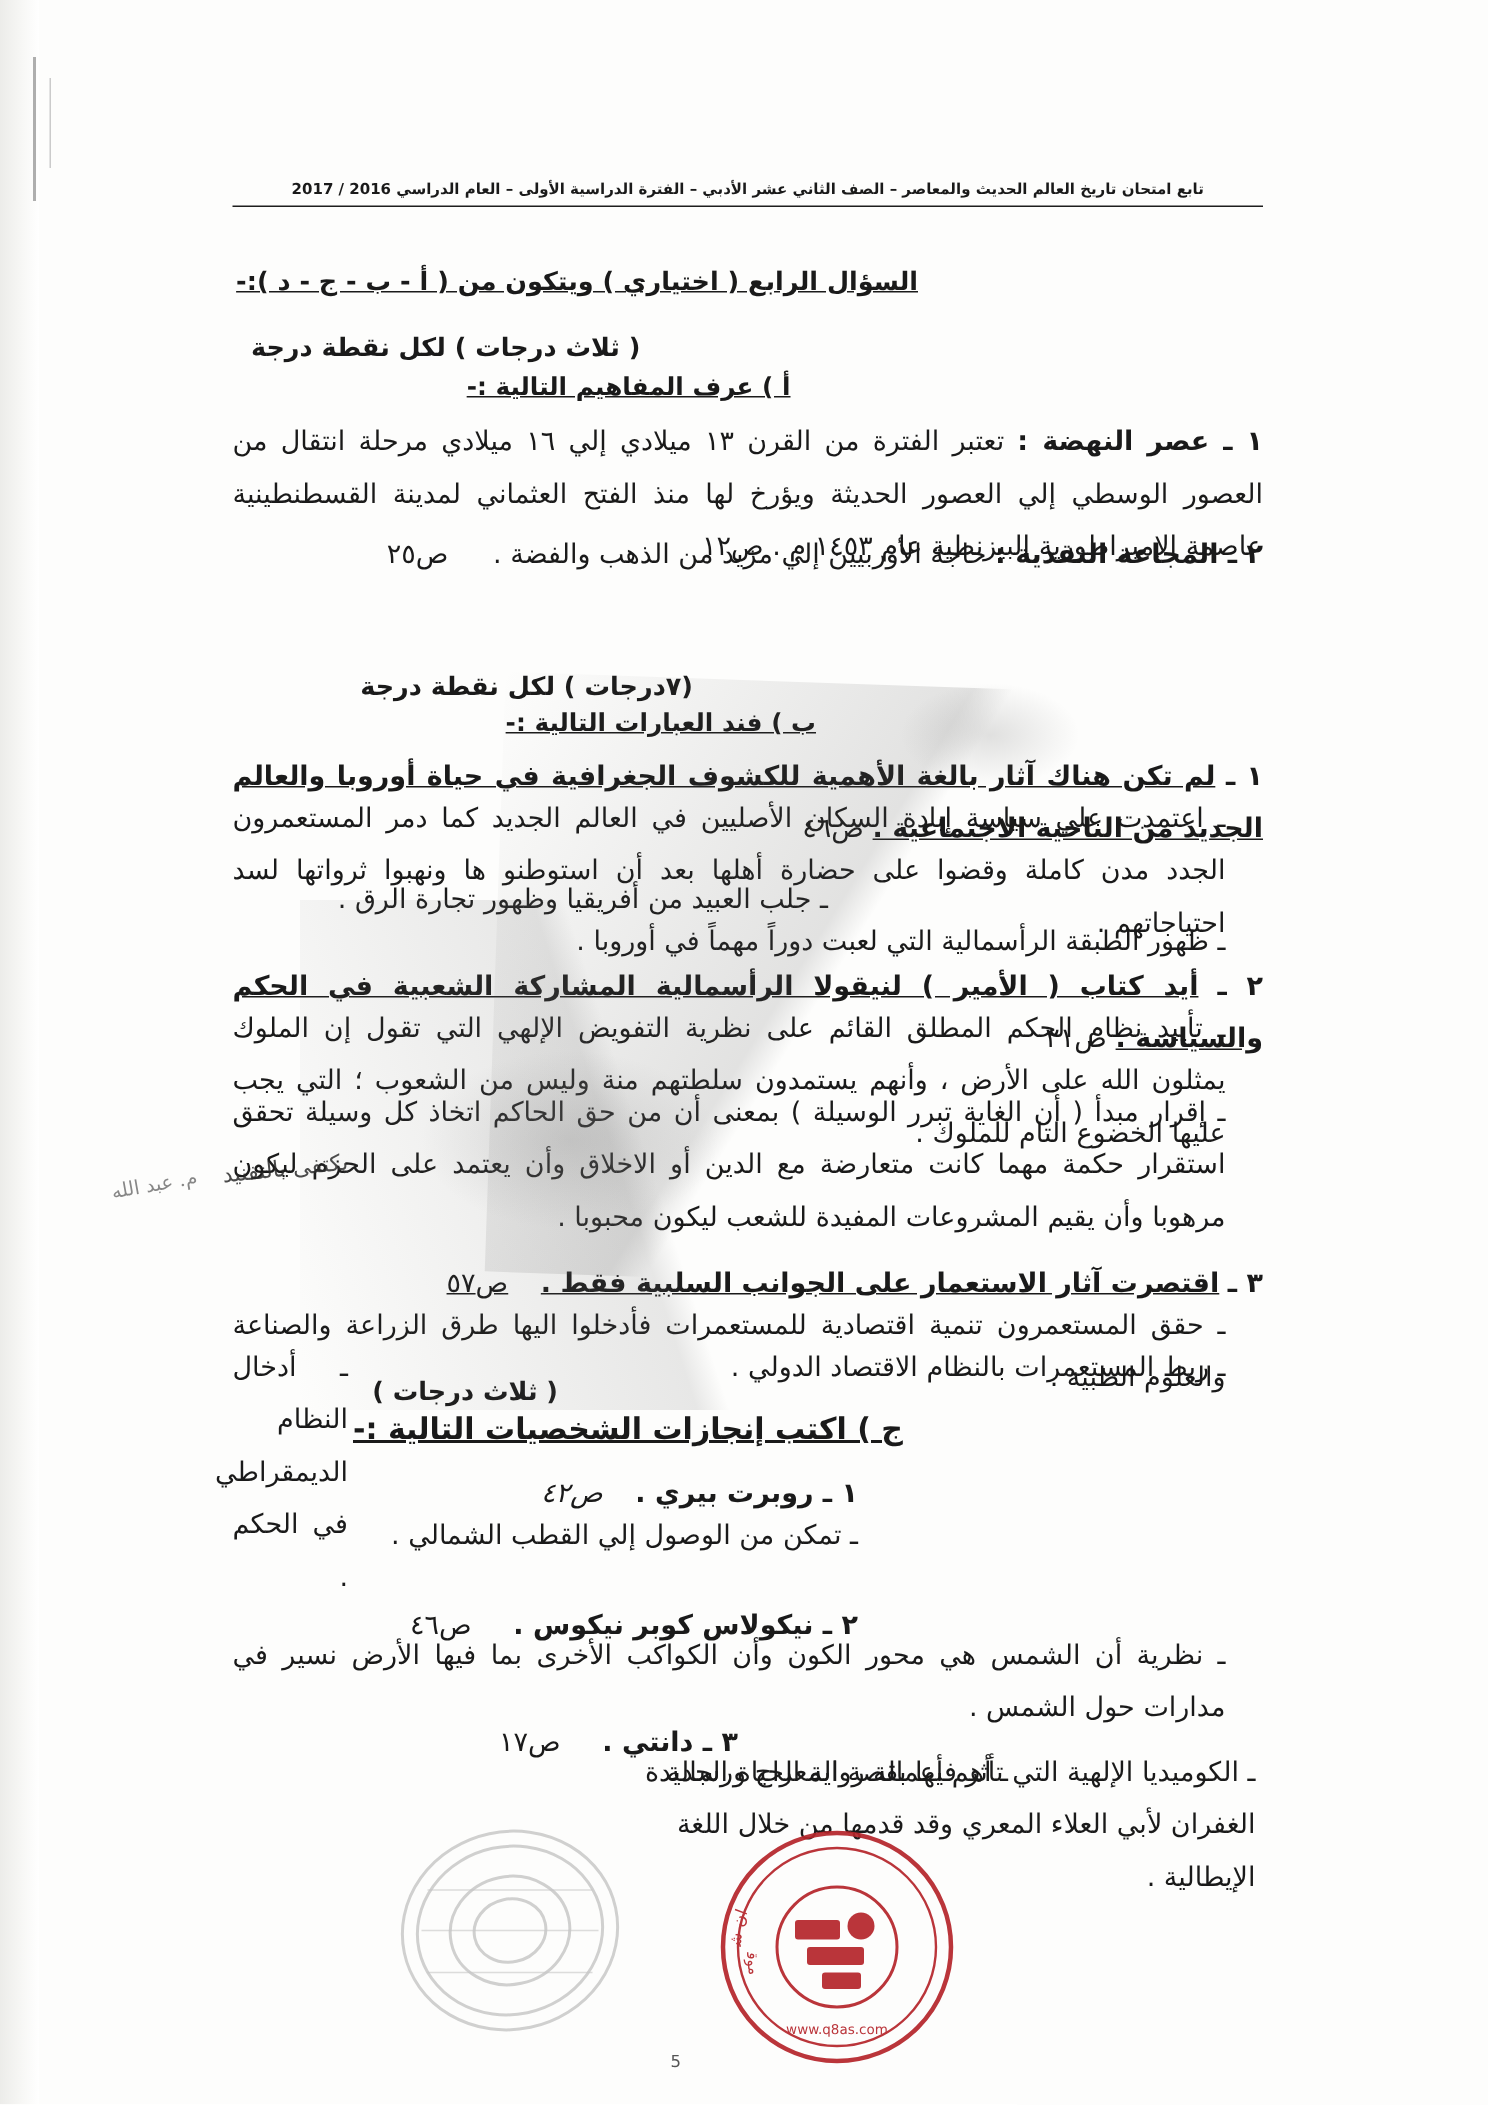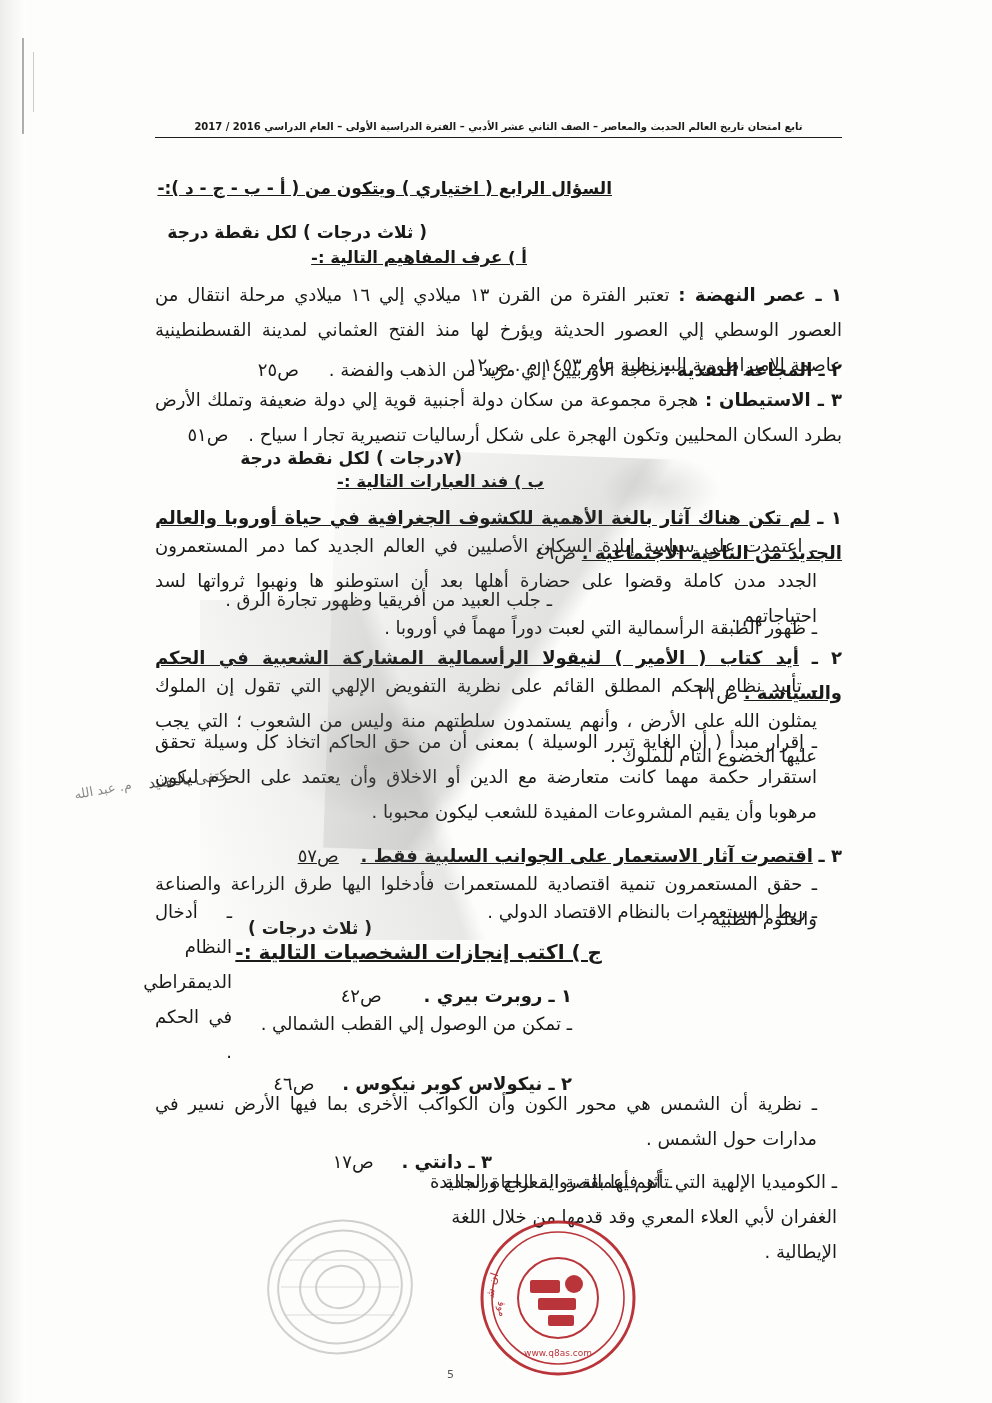--- a/index.html
+++ b/index.html
@@ -233,25 +233,20 @@
       <span>تعتبر الفترة من القرن ١٣ ميلادي إلي ١٦ ميلادي مرحلة انتقال من العصور الوسطي إلي العصور الحديثة ويؤرخ لها منذ الفتح العثماني لمدينة القسطنطينية عاصمة الإمبراطورية البيزنطية عام ١٤٥٣ م .</span>
       <span>ص١٢</span>
     </div>
 
     <div class="blk" style="top:352px; right:150px; left:155px;">
       <span class="bold">٢ ـ المجاعة النقدية :</span>
       <span>حاجة الأوربيين إلي مزيد من الذهب والفضة .</span>
       <span style="margin-right:24px;">ص٢٥</span>
     </div>
 
-    <div class="blk" style="top:382px; right:150px; left:155px;">
-      <span class="bold">٣ ـ الاستيطان :</span>
-      <span>هجرة مجموعة من سكان دولة أجنبية قوية إلي دولة ضعيفة وتملك الأرض بطرد السكان المحليين وتكون الهجرة على شكل أرساليات تنصيرية تجار ا سياح .</span>
-      <span style="margin-right:14px;">ص٥١</span>
-    </div>
 
     <div class="marks-b">(٧درجات ) لكل نقطة درجة</div>
     <div class="sec-b-title">ب ) فند العبارات التالية :-</div>
 
     <div class="blk" style="top:500px; right:150px; left:155px;">
       <span class="bold">١ ـ</span>
       <span class="bold ul">لم تكن هناك آثار بالغة الأهمية للكشوف الجغرافية في حياة أوروبا والعالم الجديد من الناحية الاجتماعية .</span>
       <span>ص٤٦</span>
     </div>
 
@@ -279,21 +274,21 @@
 
     <div class="blk" style="top:866px; right:175px; left:155px;">ـ حقق المستعمرون تنمية اقتصادية للمستعمرات فأدخلوا اليها طرق الزراعة والصناعة والعلوم الطبية .</div>
     <div class="blk" style="top:894px; right:760px; left:155px;">ـ أدخال النظام الديمقراطي في الحكم .</div>
     <div class="blk" style="top:894px; right:175px; left:400px;">ـ ربط المستعمرات بالنظام الاقتصاد الدولي .</div>
 
     <div class="marks-c">( ثلاث درجات )</div>
     <div class="sec-c-title">ج ) اكتب إنجازات الشخصيات التالية :-</div>
 
     <div class="blk" style="top:978px; right:420px; left:155px;">
       <span class="bold">١ ـ روبرت بيري .</span>
-      <span style="margin-right:36px;">ص٤٢</span>
+      <span style="margin-right:16px;font-style:italic;">ص٤٢</span>
     </div>
     <div class="blk" style="top:1006px; right:420px; left:155px;">ـ تمكن من الوصول إلي القطب  الشمالي .</div>
 
     <div class="blk" style="top:1066px; right:420px; left:155px;">
       <span class="bold">٢ ـ نيكولاس كوبر نيكوس .</span>
       <span style="margin-right:22px;">ص٤٦</span>
     </div>
     <div class="blk" style="top:1086px; right:175px; left:155px;">ـ نظرية أن الشمس هي محور الكون وأن الكواكب الأخرى بما فيها الأرض نسير في مدارات حول الشمس .</div>
 
     <div class="blk" style="top:1144px; right:500px; left:155px;">

